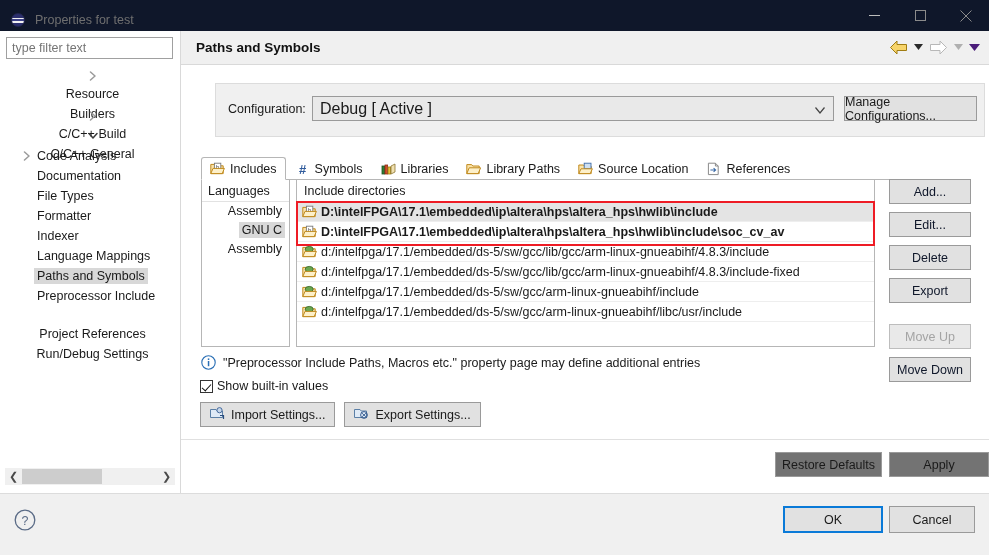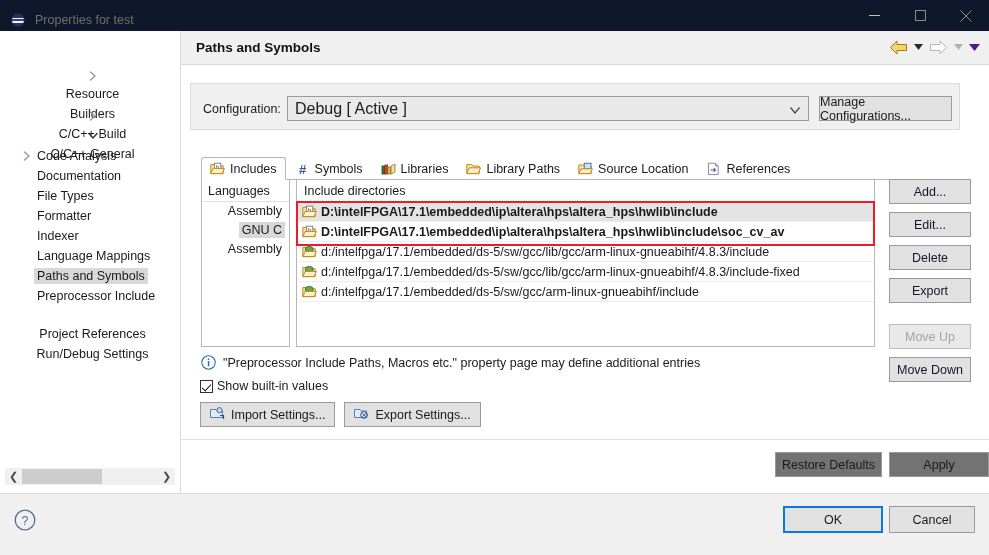--- a/index.html
+++ b/index.html
@@ -72,21 +72,21 @@
   .page-title { position:absolute; left:15px; top:9px; font-size:13.5px; font-weight:bold; color:#111; }
   .navbar { position:absolute; right:8px; top:7px; display:flex; align-items:center; gap:2px; }
   .nav-item { display:flex; align-items:center; justify-content:center; height:18px; }
   .nav-arrow { width:22px; }
   .nav-caret { width:14px; }
 
   .content { position:absolute; left:0; top:34px; width:808px; height:428px; }
 
   
   .cfggroup {
-    position:absolute; left:9px; top:18px; width:770px; height:47px;
+    position:absolute; left:34px; top:18px; width:770px; height:54px;
     background:#f0f0f0; border:1px solid #dcdcdc;
   }
   .cfglabel { position:absolute; left:12px; top:18px; font-size:12.5px; }
   .cfgcombo {
     position:absolute; left:96px; top:12px; width:522px; height:25px;
     background:#e9e9e9; border:1px solid #9a9a9a; display:flex; align-items:center;
   }
   .cfgcombo .val { margin-left:7px; font-size:16px; }
   .cfgcombo .caret { position:absolute; right:8px; top:6px; color:#444; }
   .cfgbtn {
@@ -213,20 +213,21 @@
     <div class="wc">
       <svg width="12" height="12">
           <line x1="0.5" y1="0.5" x2="11.5" y2="11.5" stroke="#8b8b8b" stroke-width="1"></line>
           <line x1="11.5" y1="0.5" x2="0.5" y2="11.5" stroke="#8b8b8b" stroke-width="1"></line>
         </svg>
     </div>
   </div>
 </div>
 
 <div class="leftpanel">
+  <input class="filterbox" value="" placeholder="type filter text" style="">
   <div class="tree" id="tree">
       <div class="trow ind0">
         <span class="twist">
           <svg width="8" height="10">
             <path d="M1.5 1 L6 5 L1.5 9" fill="none" stroke="#9a9a9a" stroke-width="1.5" stroke-linecap="round" stroke-linejoin="round"></path>
           </svg>
         </span>
         <span class="tlabel">Resource</span>
       </div>
       <div class="trow ind0">
@@ -472,20 +473,30 @@
             <div class="dirrow">
               <span style="display: flex;">
                 <svg width="15" height="14" viewBox="0 0 15 14">
                   <path d="M0.8 2.4 L5.6 2.4 L6.8 3.8 L13.2 3.8 L13.2 11.6 L0.8 11.6 Z" fill="#fbe3a8" stroke="#c08a1e" stroke-width="1"></path>
                   <ellipse cx="7.2" cy="4.2" rx="4" ry="2.8" fill="#6aa84f" stroke="#3d6b2a" stroke-width="0.9"></ellipse>
                   <path d="M0.8 11.6 L3 6.4 L14.4 6.4 L12.2 11.6 Z" fill="#fdf0c9" stroke="#c08a1e" stroke-width="1"></path>
                 </svg>
               </span>
               <span class="txt">d:/intelfpga/17.1/embedded/ds-5/sw/gcc/arm-linux-gnueabihf/include</span>
             </div>
+            <div class="dirrow">
+              <span style="display: flex;">
+                <svg width="15" height="14" viewBox="0 0 15 14">
+                  <path d="M0.8 2.4 L5.6 2.4 L6.8 3.8 L13.2 3.8 L13.2 11.6 L0.8 11.6 Z" fill="#fbe3a8" stroke="#c08a1e" stroke-width="1"></path>
+                  <ellipse cx="7.2" cy="4.2" rx="4" ry="2.8" fill="#6aa84f" stroke="#3d6b2a" stroke-width="0.9"></ellipse>
+                  <path d="M0.8 11.6 L3 6.4 L14.4 6.4 L12.2 11.6 Z" fill="#fdf0c9" stroke="#c08a1e" stroke-width="1"></path>
+                </svg>
+              </span>
+              <span class="txt">d:/intelfpga/17.1/embedded/ds-5/sw/gcc/arm-linux-gnueabihf/libc/usr/include</span>
+            </div>
           </div>
       </div>
       <div class="redbox"></div>
 
       <div class="sidebtns" id="sidebtns">
           <div class="sbtn">Add...</div>
           <div class="sbtn">Edit...</div>
           <div class="sbtn">Delete</div>
           <div class="sbtn">Export</div>
           <div class="sbtn disabled gap">Move Up</div>

